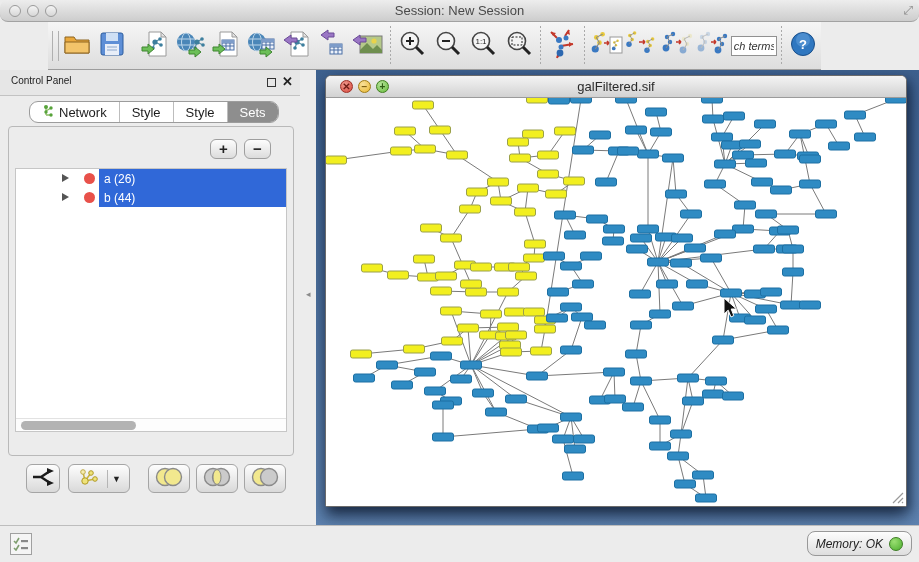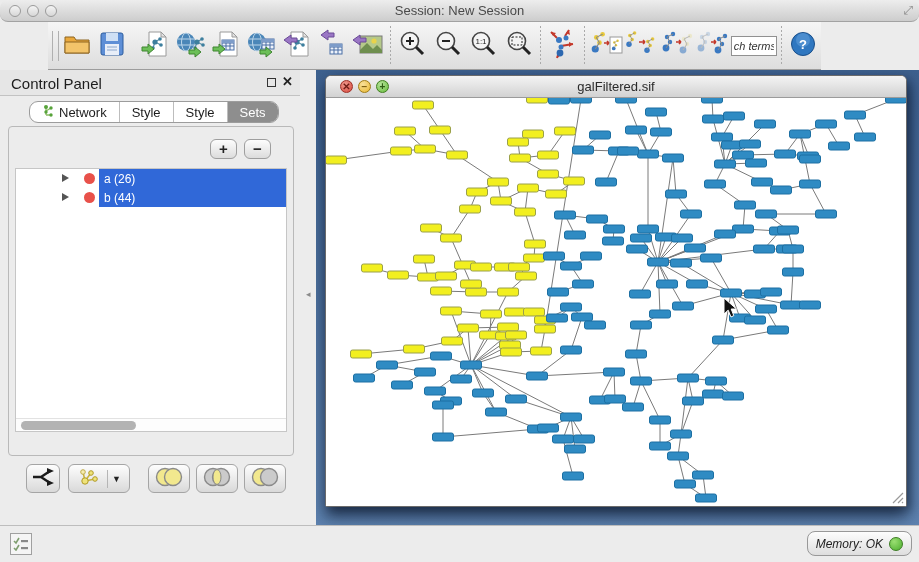--- a/index.html
+++ b/index.html
@@ -25,21 +25,21 @@
   .tb-btn { width:44px; height:40px; display:flex; align-items:center; justify-content:center; }
   .tb-sep { width:1px; height:40px; margin:0 4px;
     background:repeating-linear-gradient(#aaa 0 2px, transparent 2px 4px); }
   #search-box { width:46px; height:20px; border:1px solid #919191; background:#fff;
     font-style:italic; font-size:11px; color:#333; padding:1px 2px; overflow:hidden;text-align:center; }
 
   
   #control-panel { position:absolute; left:0; top:70px; width:300px; height:455px; background:#ececec; }
   #cp-header { position:absolute; left:0; top:0; width:300px; height:26px;
     background:#e6e6e6; border-bottom:1px solid #c2c2c2; }
-  #cp-title { position:absolute; left:11px; top:5px; font-size:15px; color:#1d1d1d; }
+  #cp-title { position:absolute; left:11px; top:5px; font-size:10px; color:#1d1d1d; }
   #cp-float { position:absolute; right:24px; top:8px; width:9px; height:9px; border:1.5px solid #333; }
   #cp-close { position:absolute; right:7px; top:4px; font-size:13px; font-weight:bold; color:#222; }
   #cp-tabs { position:absolute; left:29px; top:31px; height:22px; display:flex;
     border:1px solid #9c9c9c; border-radius:9px; overflow:hidden; background:#fff; }
   .cp-tab { height:100%; display:flex; align-items:center; justify-content:center;
     font-size:13px; color:#1d1d1d; padding:0 12px; border-right:1px solid #bdbdbd; gap:5px; }
   .cp-tab:last-child { border-right:none; }
   .cp-tab.sel { background:#8e8e8e; color:#fff;justify-content:flex-end; }
   #cp-box { position:absolute; left:8px; top:56px; width:286px; height:330px;
     border:1px solid #b9b9b9; border-radius:4px; background:#ececec; }

